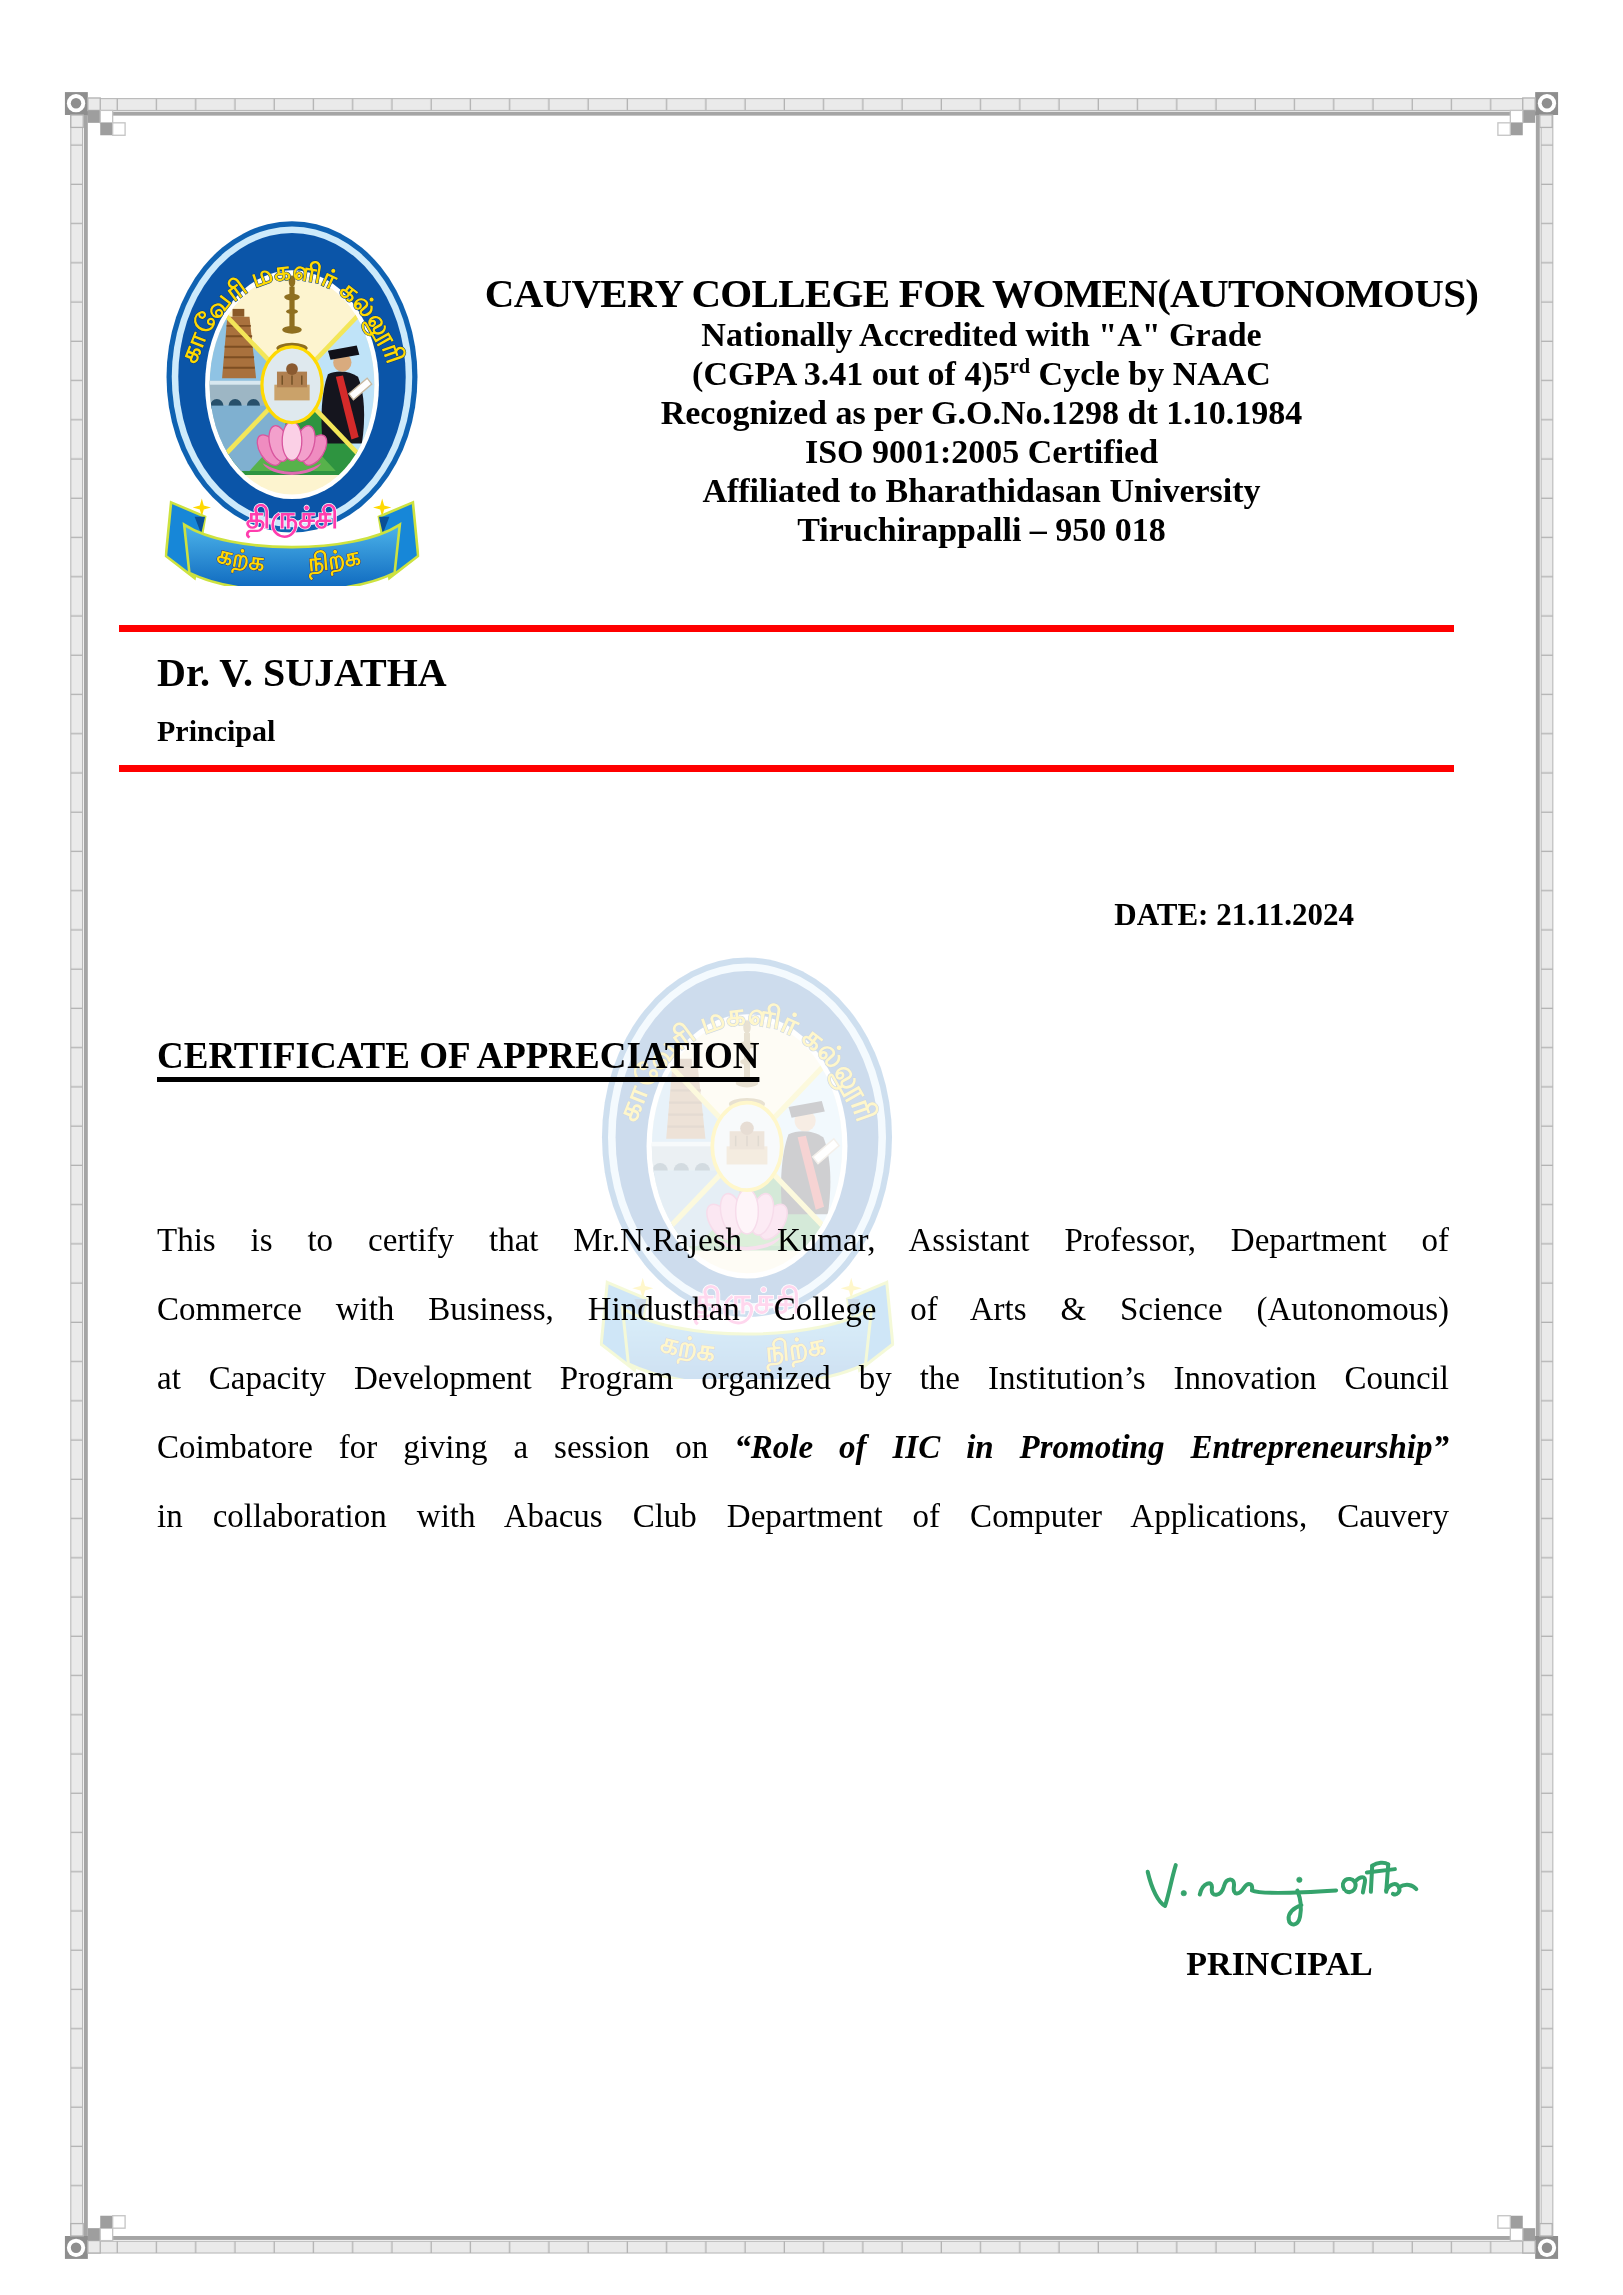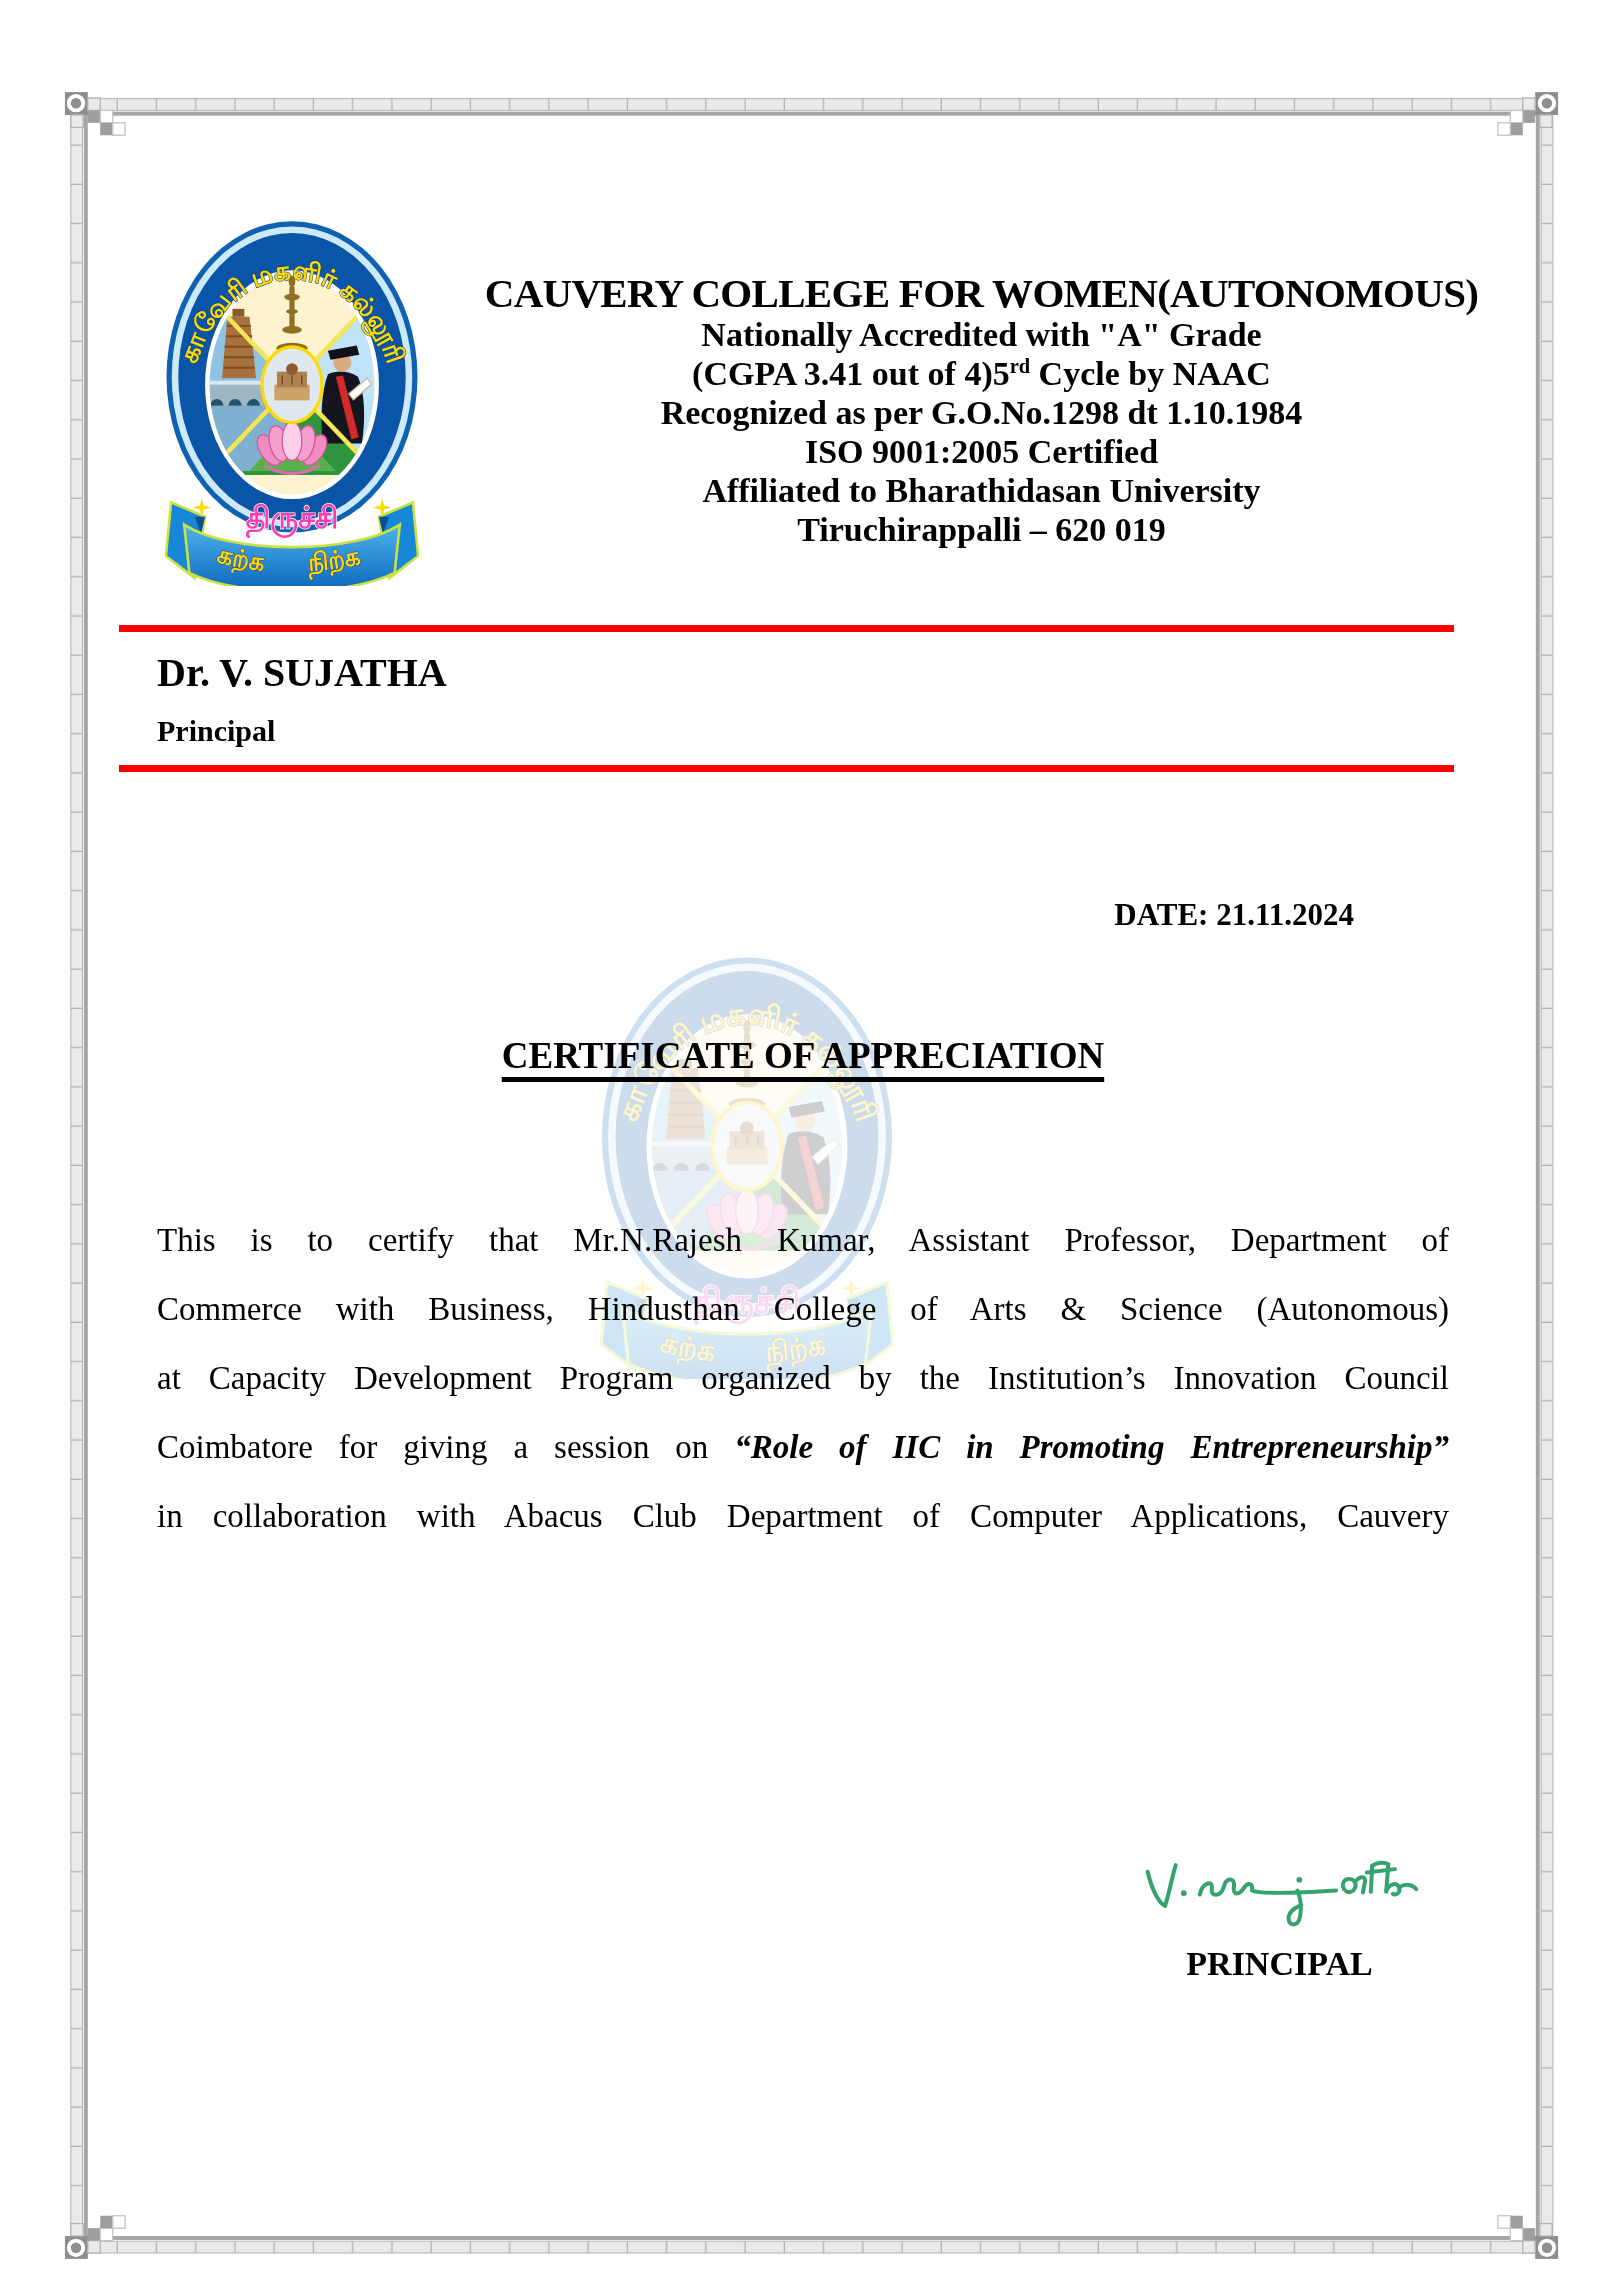--- a/index.html
+++ b/index.html
@@ -27,21 +27,21 @@
   .rule1{top:597px;}
   .rule2{top:737px;}
   .who-name{left:157px;top:621px;font-size:40px;font-weight:bold;}
   .who-title{left:157px;top:686px;font-size:30px;font-weight:bold;}
   
   .date-line{top:869px;right:269px;font-size:31px;font-weight:bold;}
   
   .watermark{left:599px;top:928px;width:296px;height:423px;opacity:0.20;pointer-events:none;}
   
   .cert-heading{
-    left:157px;top:1006px;width:1292px;text-align:center;
+    left:157px;top:1006px;width:1292px;text-align:left;
     font-size:37px;font-weight:bold;
     text-decoration:underline;text-decoration-thickness:5.2px;text-underline-offset:9.2px;
   }
   
   .cert-body{left:157px;top:1178px;width:1292px;font-size:33px;}
   .body-line{height:69px;line-height:69px;white-space:nowrap;}
   .body-line.just{text-align:justify;text-align-last:justify;white-space:normal;height:69px;overflow:hidden;}
   .body-line .em{font-weight:bold;font-style:italic;}
   
   .signature{left:1137px;top:1824px;width:294px;height:79px;}
@@ -215,21 +215,21 @@
     <div class="title">CAUVERY COLLEGE FOR WOMEN(AUTONOMOUS)</div>
     <div>
       <span>Nationally Accredited with "A" Grade</span>
     </div>
     <div>
       <span>(CGPA 3.41 out of 4)5</span><sup>rd</sup><span> Cycle by NAAC</span>
     </div>
     <div>Recognized as per G.O.No.1298 dt 1.10.1984</div>
     <div>ISO 9001:2005 Certified</div>
     <div>Affiliated to Bharathidasan University</div>
-    <div>Tiruchirappalli – 620 019</div>
+    <div>Tiruchirappalli – 950 018</div>
   </div>
 
   <div class="abs rule rule1" style="background: rgb(255, 0, 0);"></div>
   <div class="abs who-name">Dr. V. SUJATHA</div>
   <div class="abs who-title">Principal</div>
   <div class="abs rule rule2" style="background: rgb(255, 0, 0);"></div>
 
   <div class="abs date-line">DATE: 21.11.2024</div>
 
   <div class="abs cert-heading">CERTIFICATE OF APPRECIATION</div>

